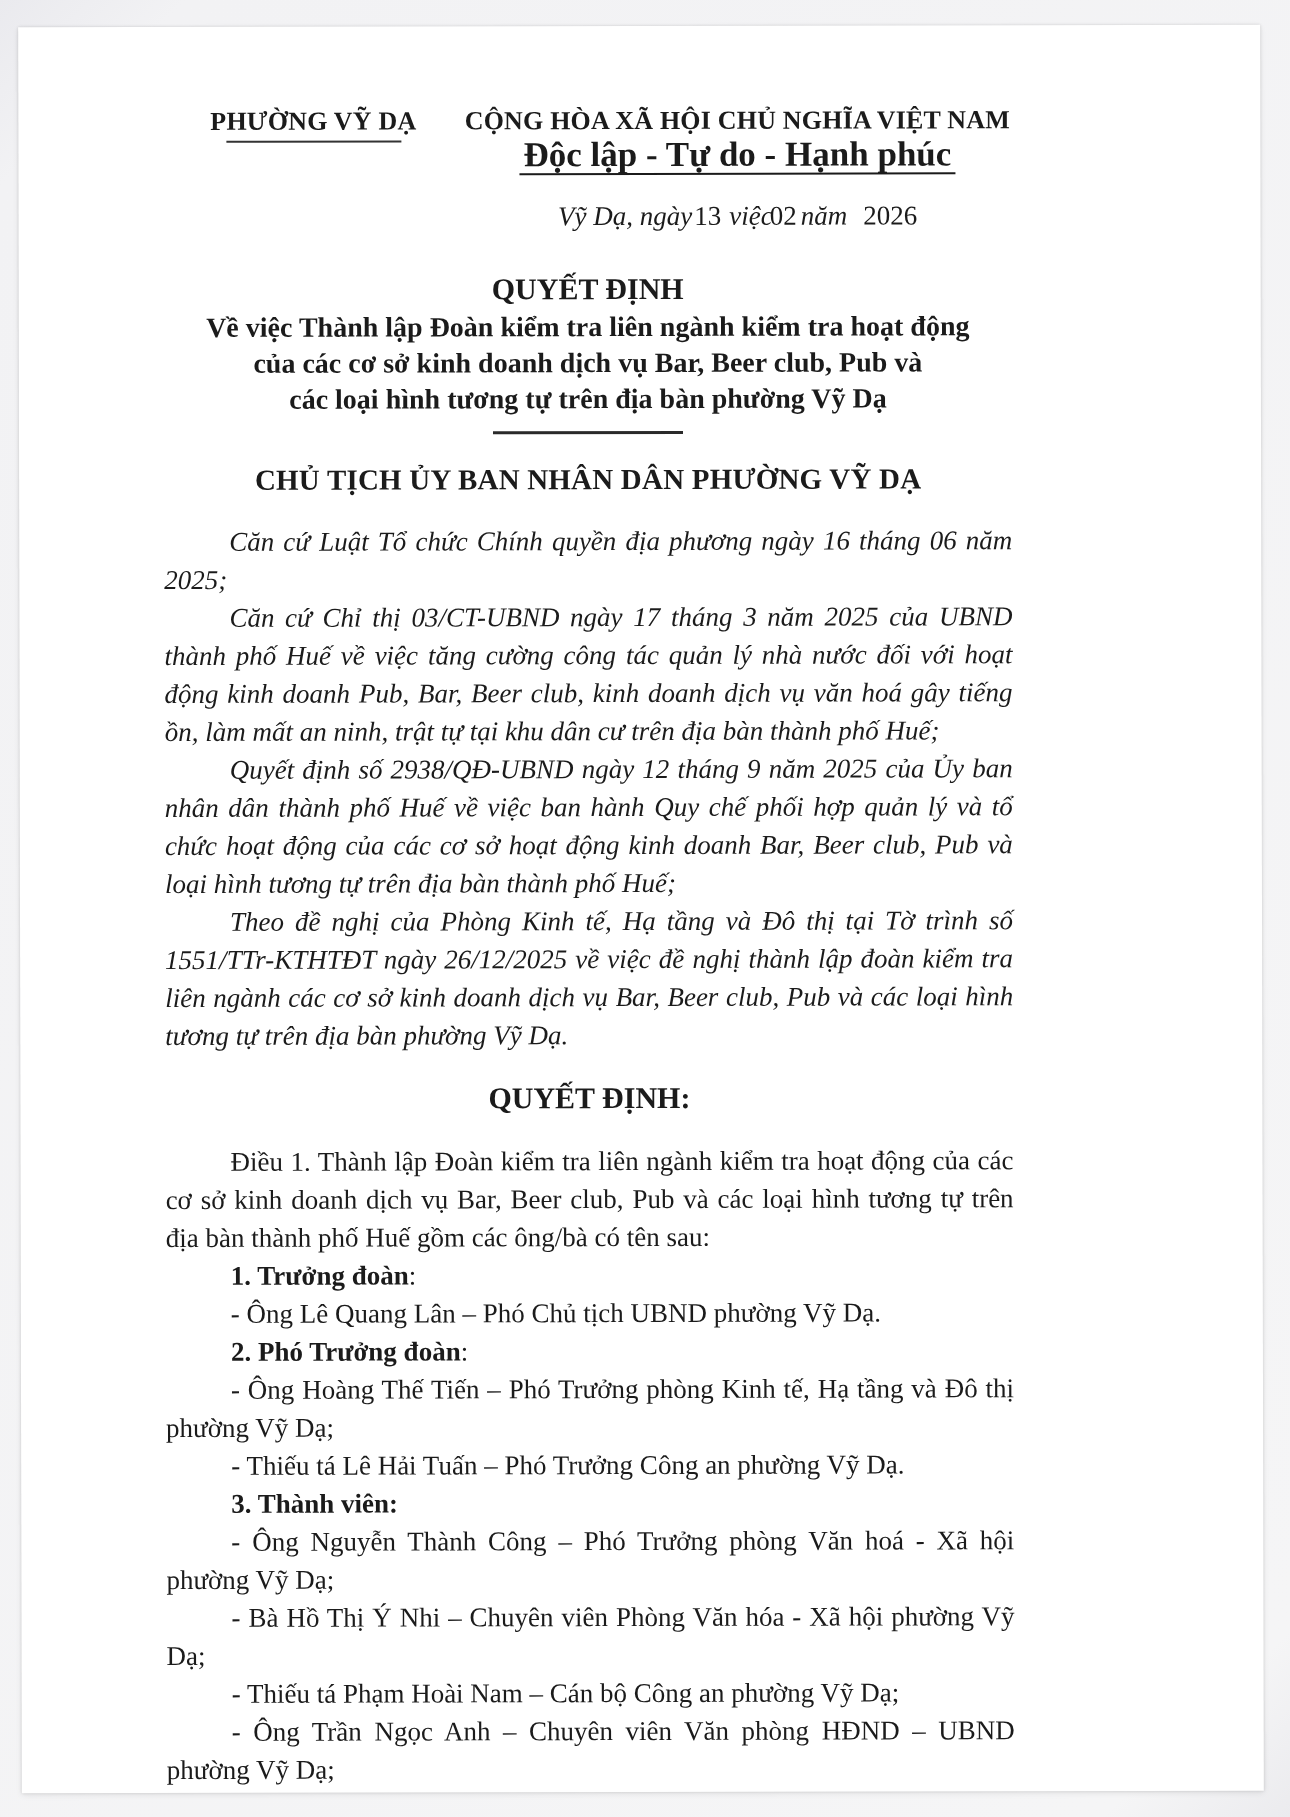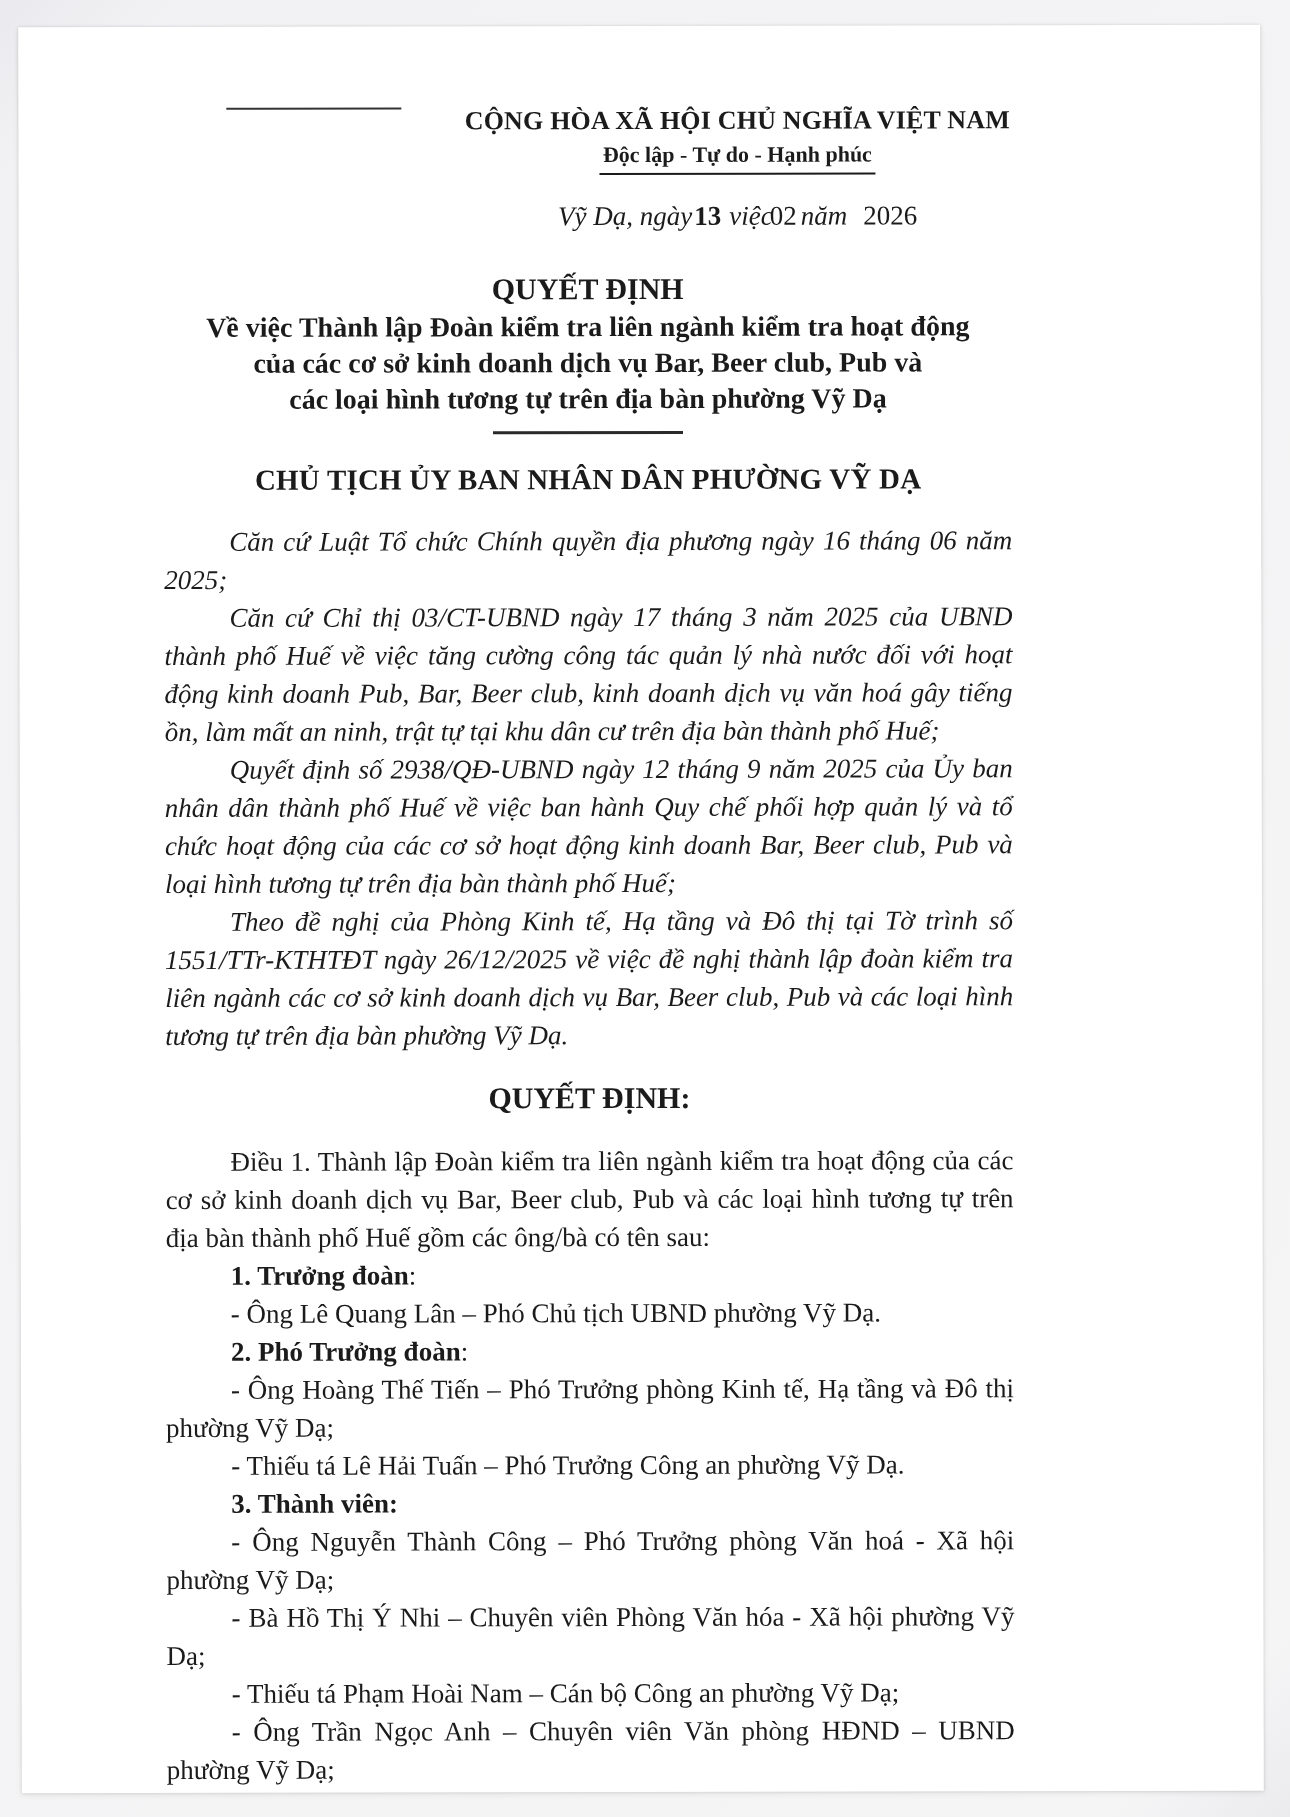--- a/index.html
+++ b/index.html
@@ -15,27 +15,27 @@
     transform:rotate(-0.12deg);
     box-shadow:0 0 3px rgba(0,0,0,0.14),0 2px 6px rgba(0,0,0,0.08);
   }
   .content{position:absolute;left:145px;top:78px;width:848px;}
 
   
   .hdr{display:flex;align-items:flex-start;}
   .hdr-left{width:300px;text-align:center;}
   .hdr-right{flex:1;text-align:center;}
   .hdr-line{font-weight:bold;font-size:26px;line-height:33px;letter-spacing:0.2px;}
-  .hdr-motto{font-weight:bold;font-size:22px;line-height:35px;display:inline-block;border-bottom:2px solid #1b1b1b;padding:0 4px 1px 4px;}
+  .hdr-motto{font-weight:bold;font-size:35px;line-height:35px;display:inline-block;border-bottom:2px solid #1b1b1b;padding:0 4px 1px 4px;}
   .org-underline{width:175px;height:0;border-bottom:2px solid #333;margin:3px auto 0 auto;}
   .num-line{margin-top:24px;text-align:left;padding-left:38px;font-size:27px;line-height:34px;}
   .num-val{font-size:22px;position:relative;top:-4px;padding:0 8px 0 6px;}
   .dateline{margin-top:24px;font-style:italic;font-size:27px;line-height:34px;}
   .upr{font-style:normal;}
-  .d-day{margin-left:2px;margin-right:8px;font-weight:bold;}
+  .d-day{margin-left:2px;margin-right:8px;}
   .d-month{margin-left:-3px;margin-right:4px;}
   .d-year{margin-left:16px;}
 
   
   .title-block{margin-top:36px;text-align:center;}
   .title-kind{font-weight:bold;font-size:30px;line-height:40px;}
   .title-sub{font-weight:bold;font-size:28px;line-height:36px;}
   .title-divider{width:190px;height:0;border-bottom:3px solid #2a2a2a;margin:14px auto 0 auto;}
   .authority{margin-top:26px;text-align:center;font-weight:bold;font-size:29px;line-height:38px;letter-spacing:0.2px;}
 
@@ -51,20 +51,21 @@
 </style>
 </head>
 <body>
 
 <div class="page">
   <div class="speck"></div>
   <div class="content">
 
     <div class="hdr">
       <div class="hdr-left">
+        <div class="hdr-line">PHƯỜNG VỸ DẠ</div>
         <div class="org-underline"></div>
       </div>
       <div class="hdr-right">
         <div class="hdr-line">CỘNG HÒA XÃ HỘI CHỦ NGHĨA VIỆT NAM</div>
         <div><span class="hdr-motto">Độc lập - Tự do - Hạnh phúc</span></div>
         <div class="dateline">
           <span>Vỹ Dạ, ngày</span><span class="upr d-day">13</span><span>việc</span><span class="upr d-month">02</span><span>năm</span><span class="upr d-year">2026</span>
         </div>
       </div>
     </div>

